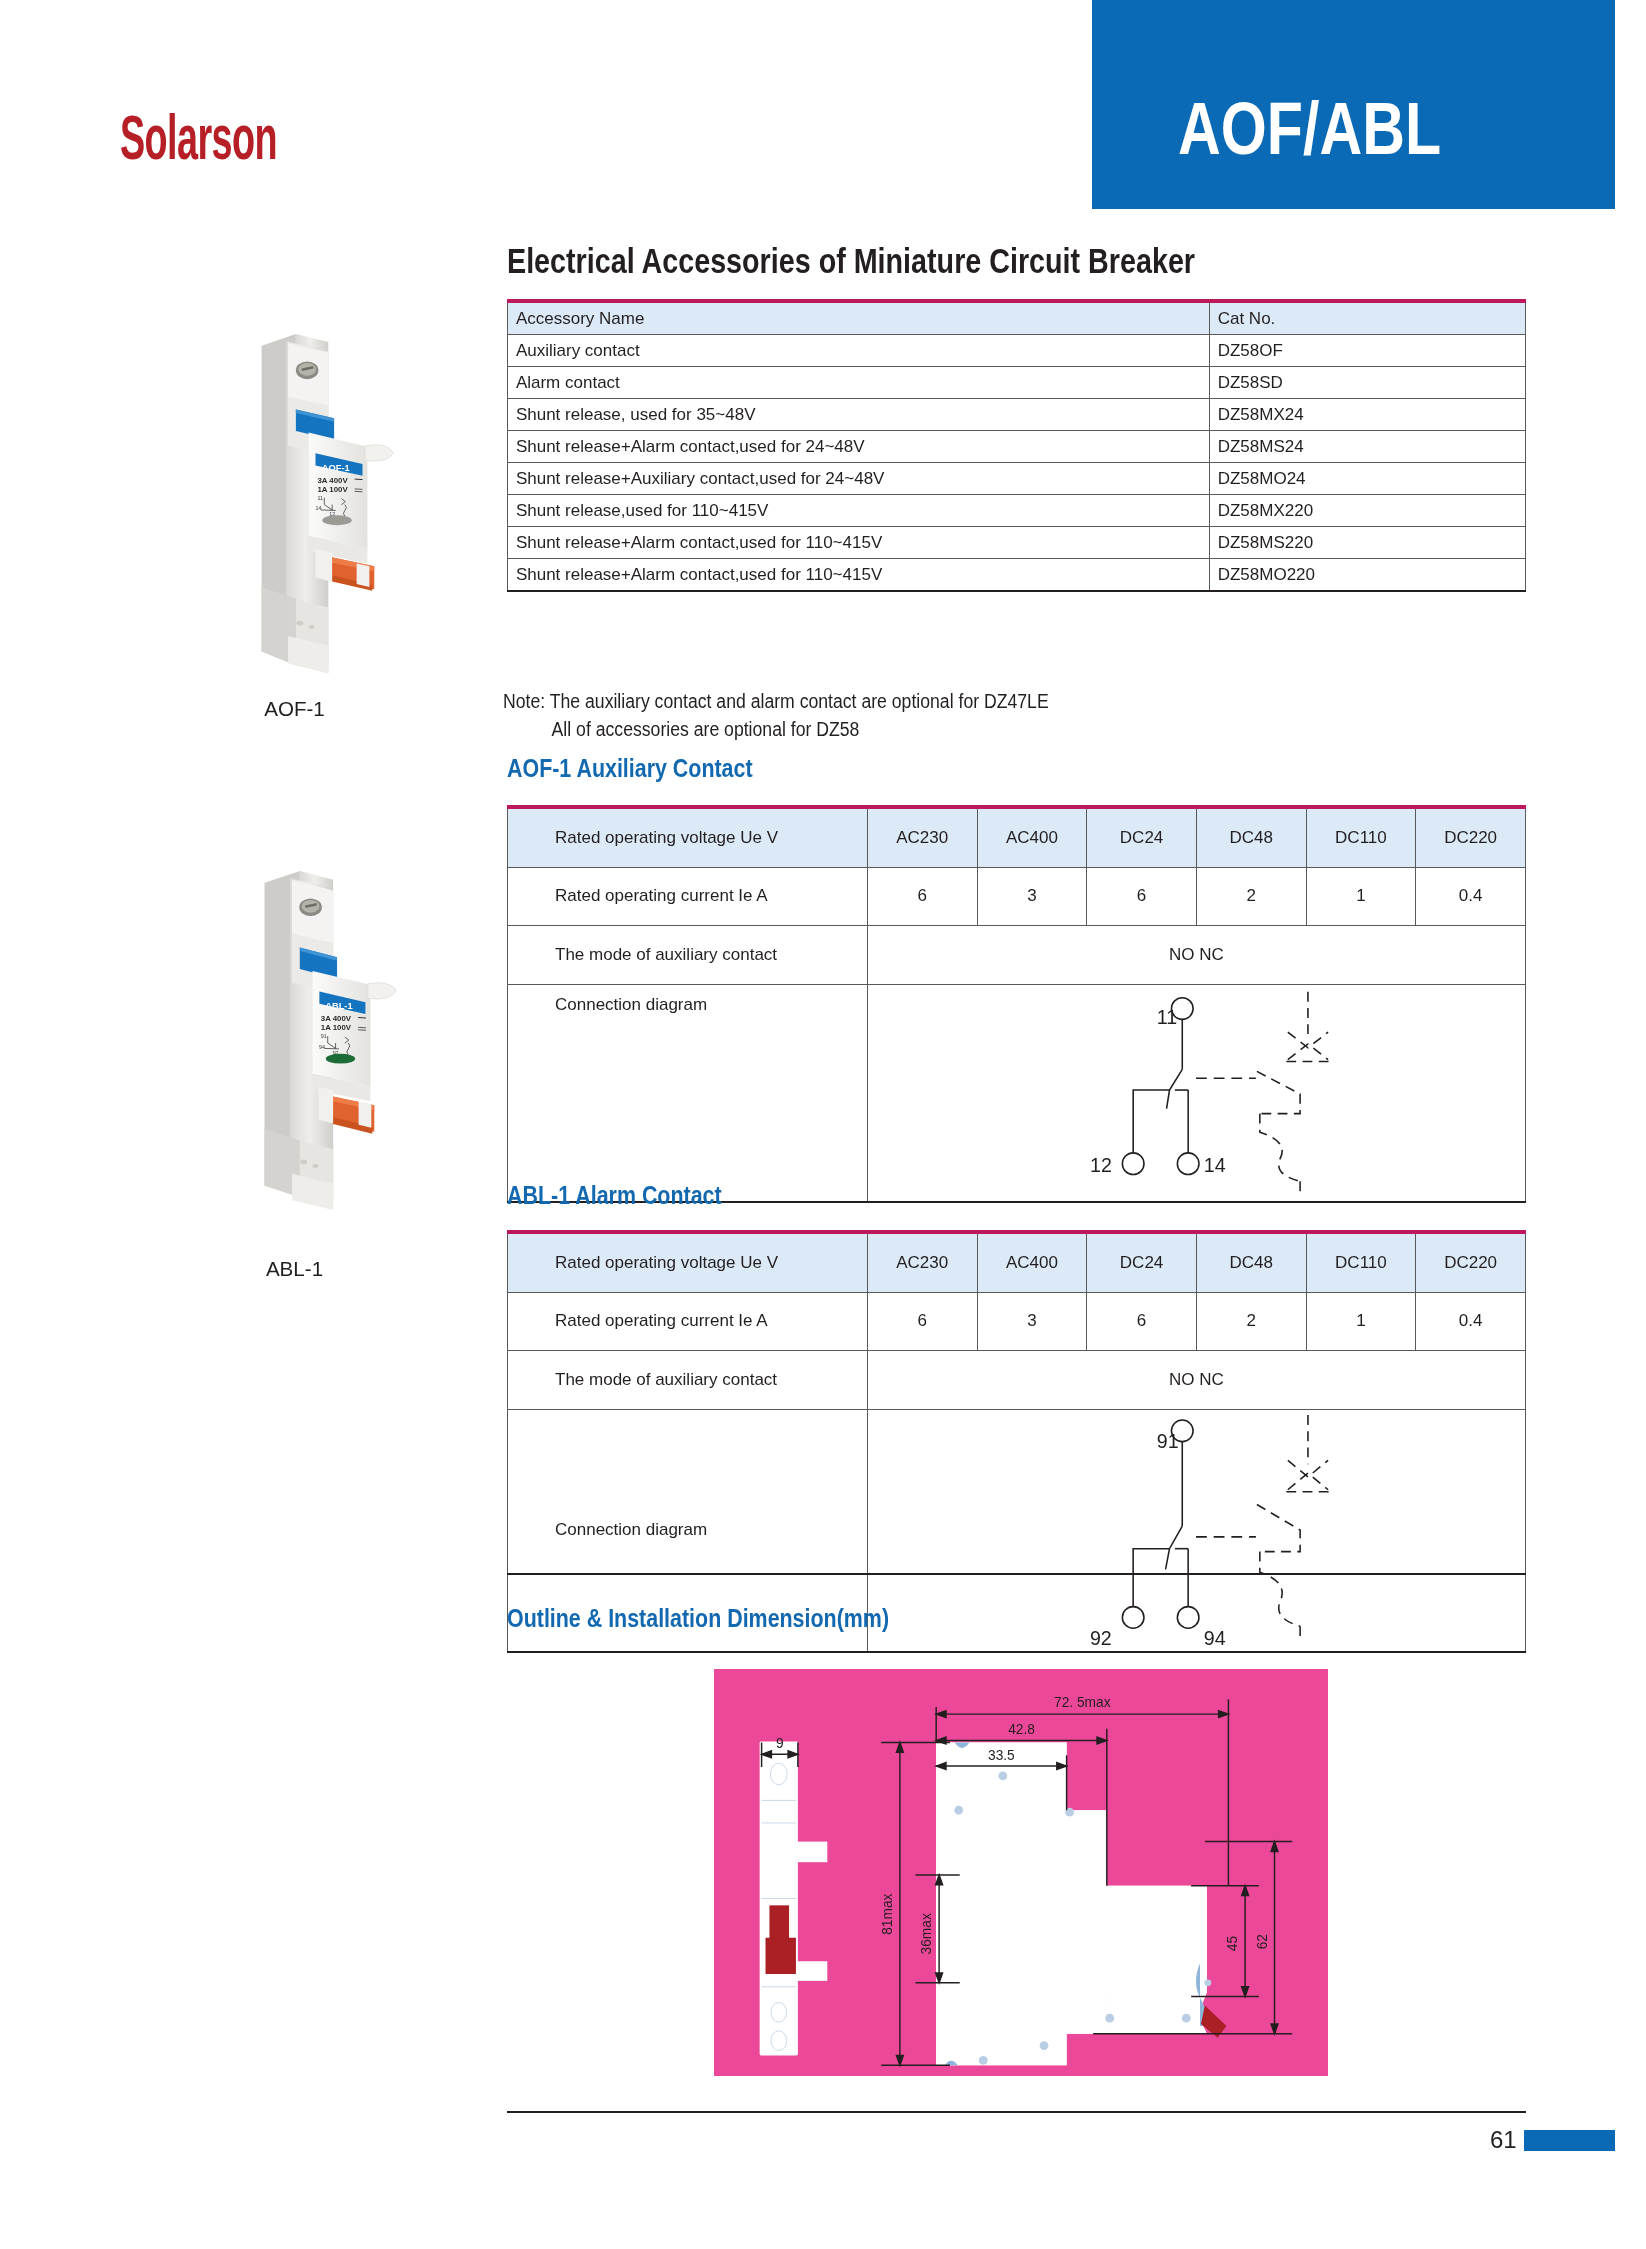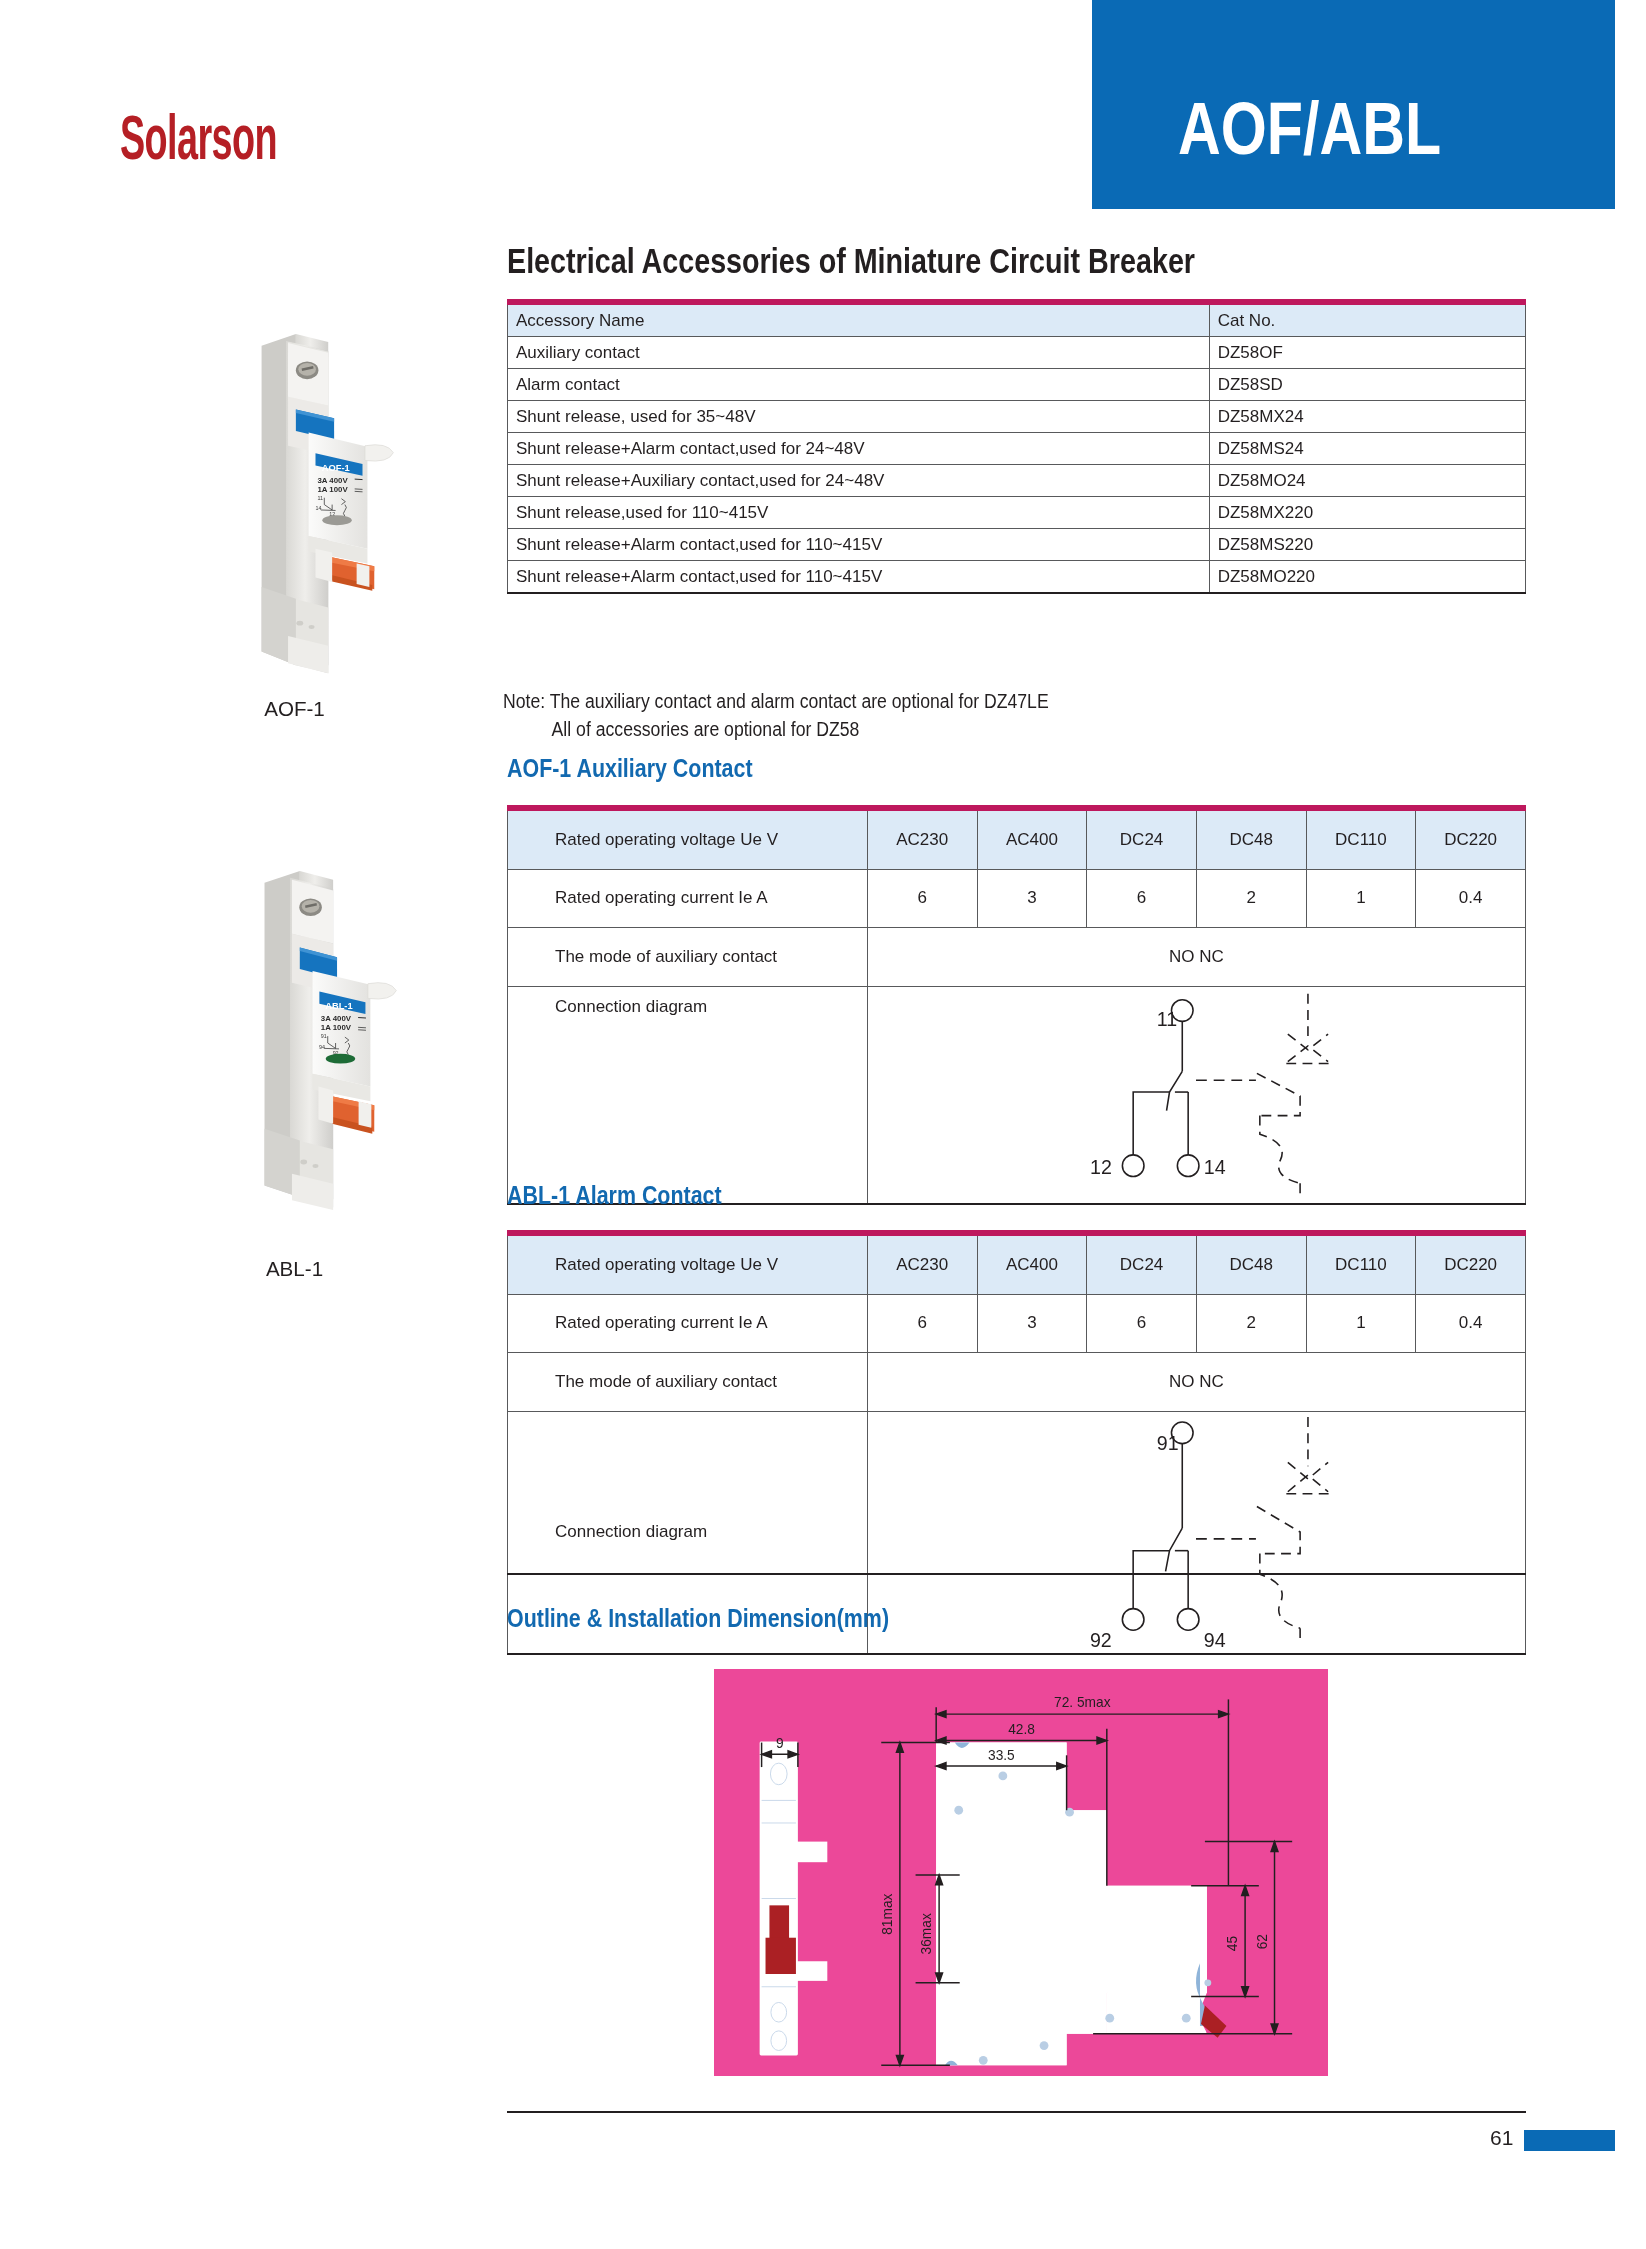--- a/index.html
+++ b/index.html
@@ -20,21 +20,21 @@
   #page-title{position:absolute;left:507px;top:241px;font-weight:700;font-size:35px;
       color:#231f20;transform:scaleX(0.82);transform-origin:left center;white-space:nowrap;}
 
   
   .tbl{position:absolute;border-collapse:collapse;table-layout:fixed;}
   .tbl td,.tbl th{border:0.7px solid #58595b;padding:0 7.9px;font-size:17px;
       font-weight:400;color:#231f20;text-align:left;vertical-align:middle;
       transform-origin:left center;}
   .tbl .hdr{background:#dceaf7;}
   .tbl .ctr{text-align:center;padding:14px;}
-  .tbl .topline td{border-top:6px solid #be185d;}
+  .tbl .topline td{border-top:4px solid #be185d;}
   .tbl .botline td{border-bottom:2px solid #231f20;}
 
   
   #accessory-table{left:507px;top:299px;width:1019px;}
   #accessory-table td{height:31px;}
 
   
   .sec-head{position:absolute;font-weight:700;font-size:25.5px;color:#1269b0;
       transform:scaleX(0.84);transform-origin:left center;white-space:nowrap;}
   .rule{position:absolute;height:2px;background:#231f20;}
@@ -56,21 +56,21 @@
   
   .photo-wrap{position:absolute;}
   .photo-caption{position:absolute;font-size:20.6px;color:#231f20;text-align:center;width:147px;}
 
   
   #dim-panel{position:absolute;left:714px;top:1669px;width:614px;height:407px;
       background:#ec4899;}
 
   
   #footer-rule{position:absolute;left:507px;top:2111px;width:1019px;height:1.5px;background:#231f20;}
-  #page-num{position:absolute;left:1490px;top:2126px;font-size:21px;color:#231f20;}
+  #page-num{position:absolute;left:1490px;top:2126px;font-size:24px;color:#231f20;}
   #footer-blue-bar{position:absolute;left:1524px;top:2130px;width:91px;height:20.6px;background:#0a6ab5;}
 
   svg{display:block;}
 </style>
 </head>
 <body>
 
 <div id="header-blue-block"></div>
 <div id="brand-logo">Solarson</div>
 <div id="header-model">AOF/ABL</div>

